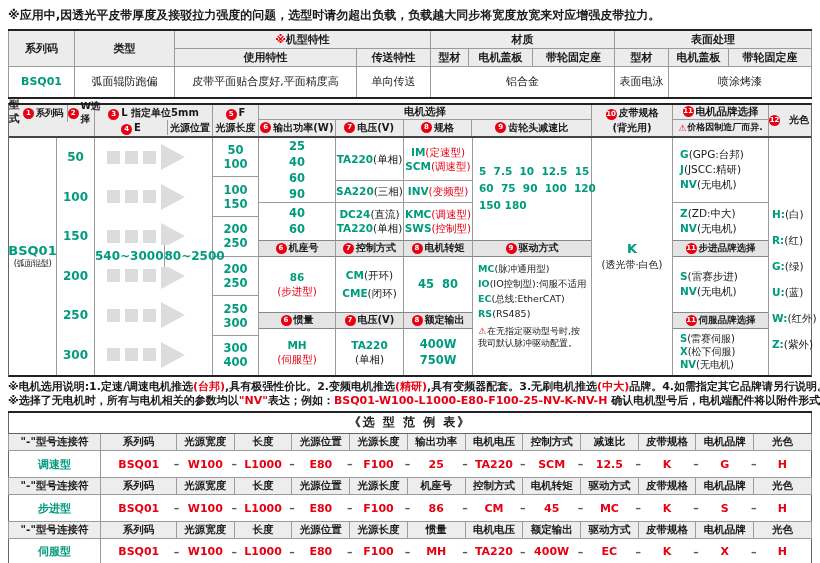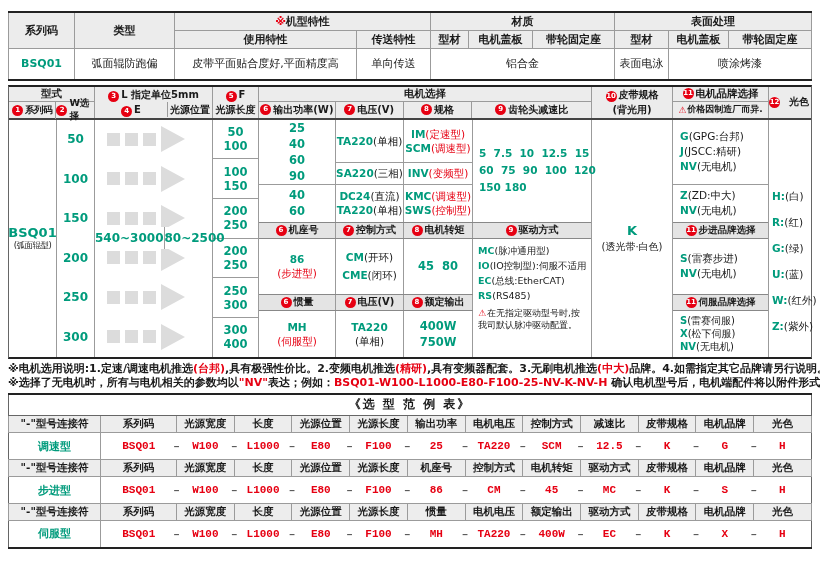--- a/index.html
+++ b/index.html
@@ -23,21 +23,21 @@
 .mt-head{display:flex;background:var(--hbg);border-bottom:2px solid #444;height:33px;}
 .mt-body{display:flex;height:237px;background:#fff;}
 .cc{display:flex;align-items:center;justify-content:center;text-align:center;}
 .h1{height:16px;font-size:10.5px;font-weight:bold;display:flex;align-items:center;justify-content:center;border-bottom:1px solid var(--bd);}
 .h2{height:16px;font-size:10px;font-weight:bold;display:flex;align-items:center;justify-content:center;}
 .hdr2{flex-direction:column;font-size:10px;font-weight:bold;line-height:15px;}
 .wA{width:48px}.wB{width:38px}.wCD{width:118px}.wE{width:46px}
 .wF{width:77px}.wG{width:68px}.wH{width:69px}.wI{width:119px}
 .wJ{width:81px}.wK{width:96px}.wL{width:40px}
 .br{border-right:1px solid var(--bd);}
-.colAB{width:86px;display:flex;flex-direction:column;}
+.colAB{width:86px;display:flex;flex-direction:row;}
 .colAB .h2row{display:flex;height:17px;}
 .colAB .h2row>div{font-size:9.5px;font-weight:bold;display:flex;align-items:center;justify-content:center;letter-spacing:-0.3px;}
 .colFI{width:333px;display:flex;flex-direction:column;}
 .colFI .h2row{display:flex;height:17px;}
 .colFI .h2row>div{font-size:10px;font-weight:bold;display:flex;align-items:center;justify-content:center;}
 
 .bA{flex-direction:column;}
 .bA .code{font-size:13px;font-weight:bold;color:var(--teal);}
 .bA .sub{font-size:8.5px;letter-spacing:-0.5px;}
 .bB{display:flex;flex-direction:column;}
@@ -93,30 +93,31 @@
 .k4 div{line-height:13px !important;font-size:10px !important;}
 .bL{display:flex;flex-direction:column;justify-content:center;gap:12px;padding-left:3px;margin-top:48px;}
 .bL div{font-size:10.5px;white-space:nowrap;}
 
 .notes{margin-top:3px;}
 .notes>div{font-size:11px;line-height:14.5px;font-weight:bold;white-space:nowrap;}
 
 table.ex{border-collapse:collapse;width:804px;margin-top:2px;table-layout:fixed;border-top:2px solid var(--bdark);border-bottom:2px solid var(--bdark);border-left:1px solid #666;border-right:1px solid #666;}
 .ex-title td{height:22px;text-align:center;font-size:12px;font-weight:bold;letter-spacing:2px;border-bottom:1px solid #666;}
 tr.exh td{background:#ededed;border:1px solid var(--bd);height:17px;text-align:center;font-size:10.5px;font-weight:bold;padding:0;}
-tr.exv td{height:27px;text-align:center;font-size:11px;font-weight:bold;border-bottom:1px solid var(--bd);padding:0;position:relative;font-family:Liberation Mono, monospace;}
+tr.exv td{height:27px;text-align:center;font-size:11px;font-weight:bold;border-bottom:1px solid var(--bd);padding:0;position:relative;}
 tr.exv td.lab{color:var(--teal);border-right:1px solid var(--bd);}
 tr.exv td.val{color:var(--red);}
 tr.exv td.d::before{content:"–";position:absolute;left:0;top:50%;transform:translate(-50%,-50%);color:#555;font-weight:bold;font-size:11px;}
 </style>
 </head>
 <body>
 
 <div class="page">
 
+  <div class="note1">※应用中,因透光平皮带厚度及接驳拉力强度的问题，选型时请勿超出负载，负载越大同步将宽度放宽来对应增强皮带拉力。</div>
 
   <table class="t1">
     <colgroup>
         <col style="width:66px">
         <col style="width:100px">
         <col style="width:182px">
         <col style="width:74px">
         <col style="width:38px">
         <col style="width:64px">
         <col style="width:82px">

